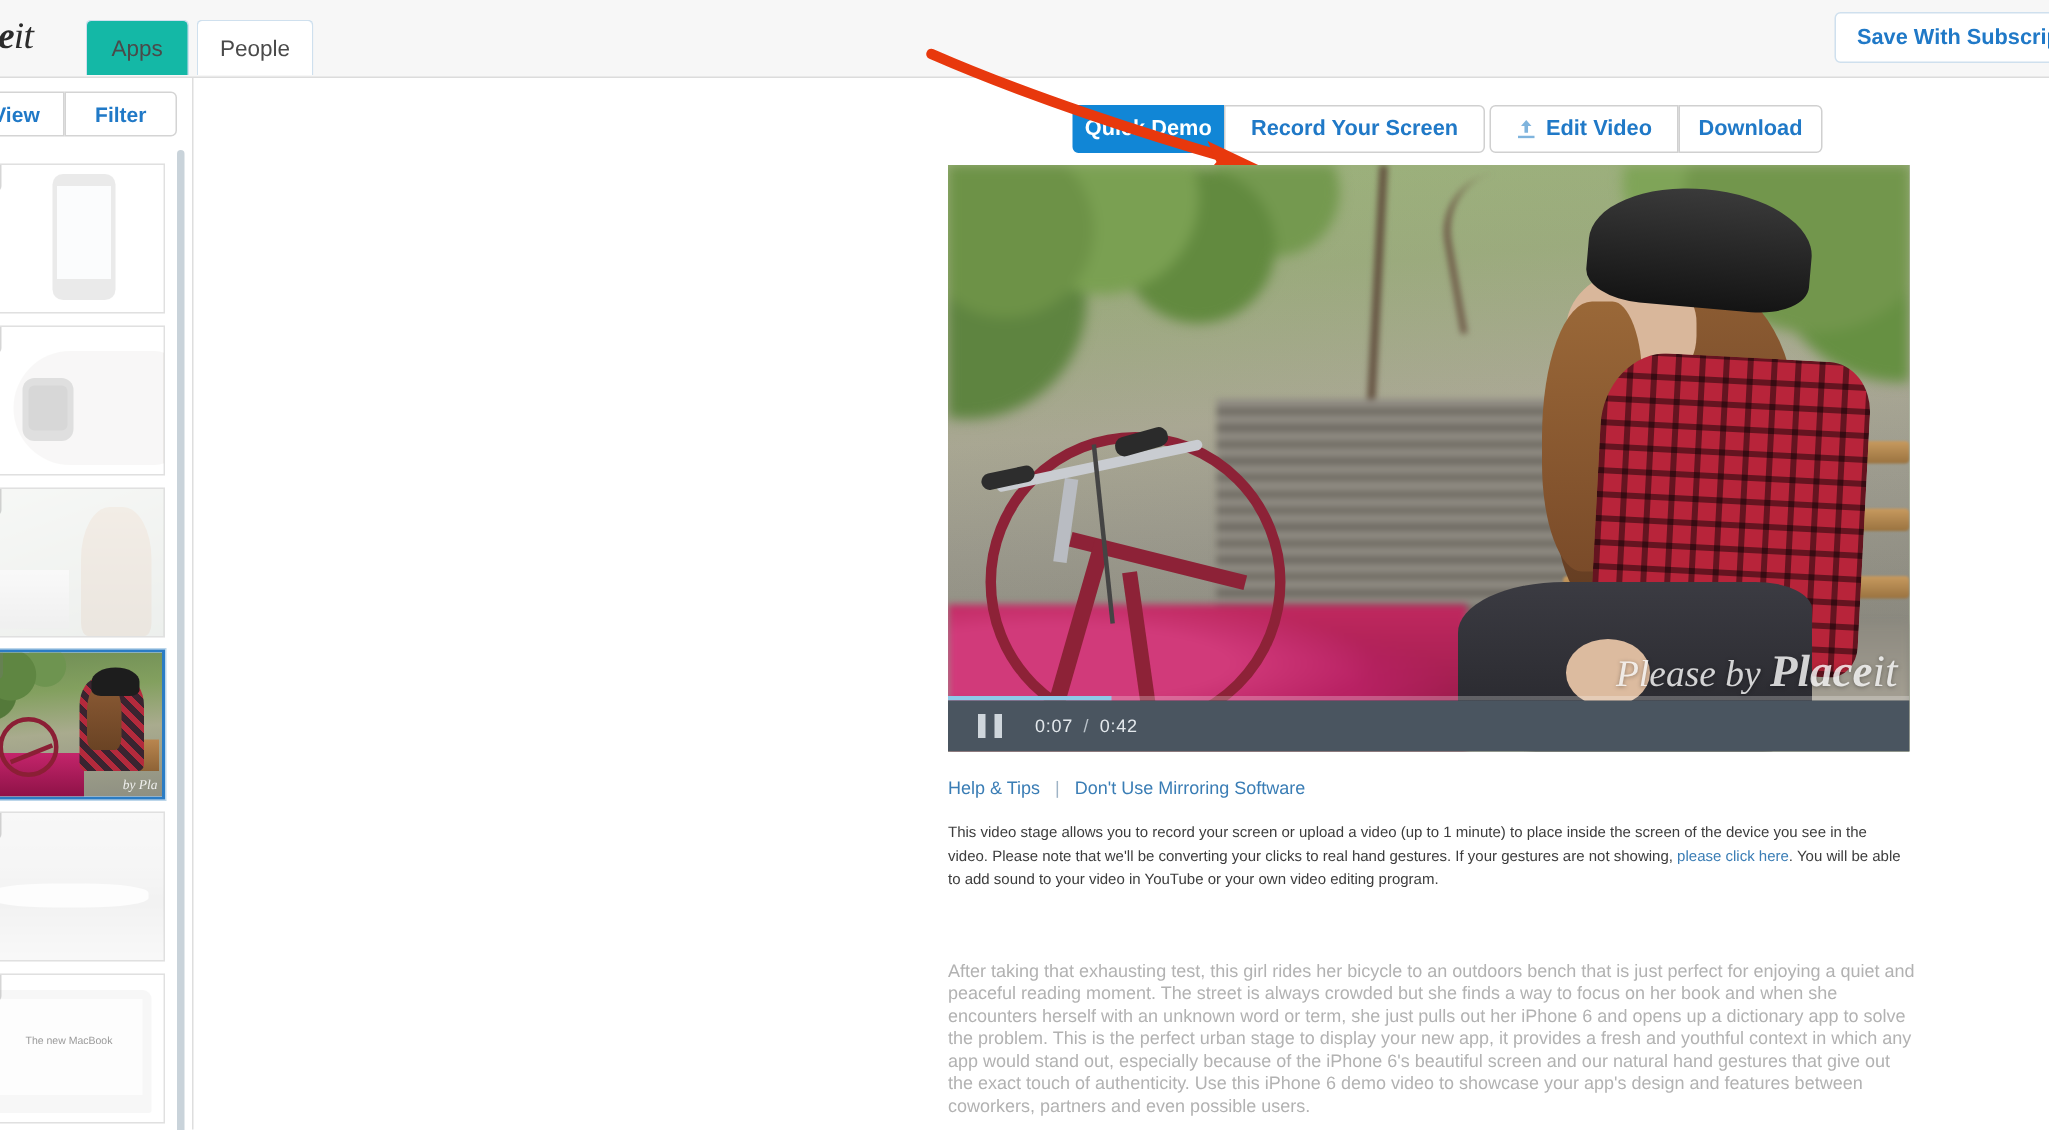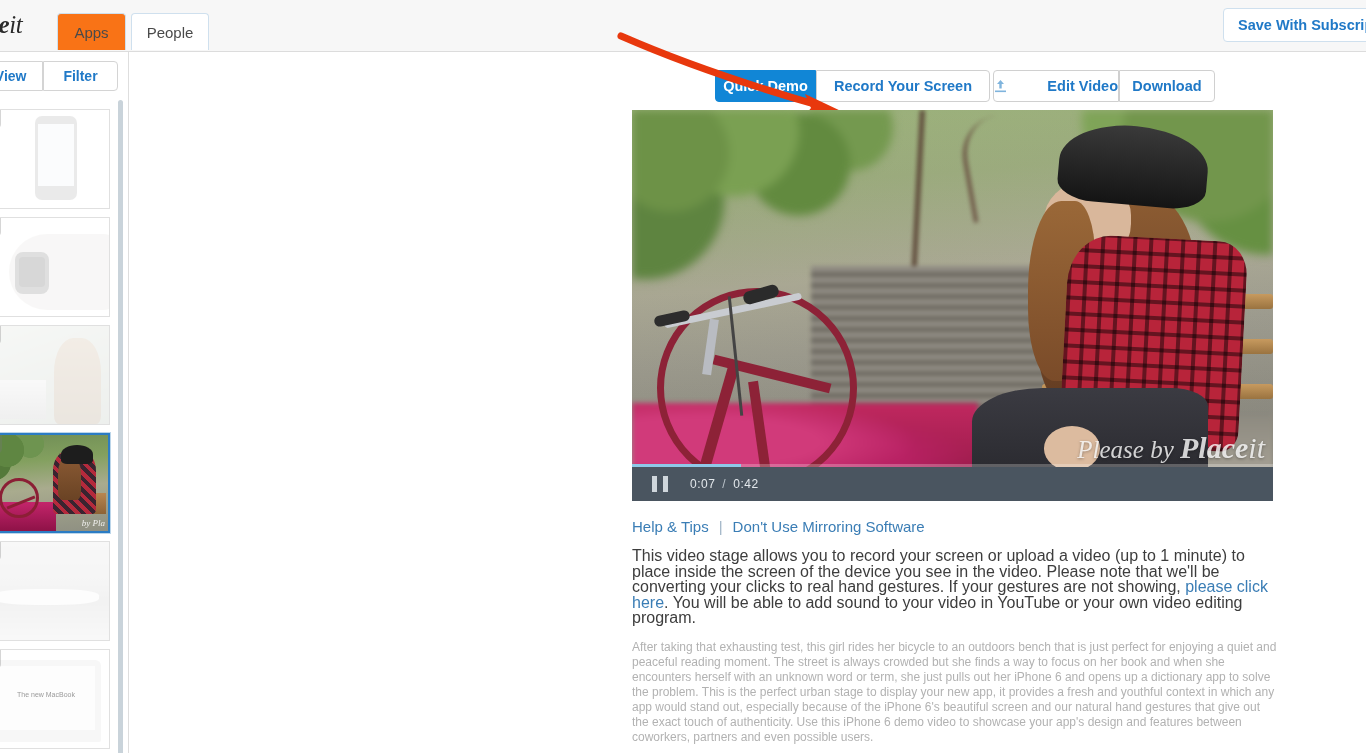--- a/index.html
+++ b/index.html
@@ -30,21 +30,21 @@
   .tab {
     position: absolute; top: 13px; height: 37px;
     background: #fbfcfd;
     border: 1px solid #cfe0ee;
     border-bottom: none;
     border-radius: 4px 4px 0 0;
     font-size: 15px; color: #4a4a4a;
     display: flex; align-items: center; justify-content: center;
     cursor: pointer;
   }
-  #tab-apps { left: 57px; width: 69px; background: #f97316; }
+  #tab-apps { left: 57px; width: 69px; background: #14b8a6; }
   #tab-people { left: 131px; width: 78px; background: #ffffff; }
 
   #save-sub {
     position: absolute; left: 1223px; top: 8px;
     height: 34px; width: 180px;
     background: #ffffff;
     border: 1px solid #cfe0ee;
     border-radius: 4px;
     color: #2079c7; font-size: 14.5px; font-weight: bold;
     display: flex; align-items: center;
@@ -192,21 +192,21 @@
   }
   #btn-quickdemo {
     left: 0; width: 101px; background: #1186d6; color: #ffffff;
     border: 1px solid #1186d6; border-radius: 4px 0 0 4px;
   }
   #btn-record {
     left: 101px; width: 174px; border-radius: 0 4px 4px 0;
     border-left: 1px solid #d0d0d0;
   }
   #btn-edit {
-    left: 278px; width: 126px; border-radius: 4px 0 0 4px; gap: 7px; justify-content: space-between;
+    left: 278px; width: 126px; border-radius: 4px 0 0 4px; gap: 7px;
   }
   #btn-download { left: 404px; width: 96px; border-radius: 0 4px 4px 0; }
   .upload-ico { display: inline-block; width: 13px; height: 14px; position: relative; }
   .upload-ico svg { display: block; }
 
   
   #arrow { position: absolute; left: 485px; top: -22px; width: 280px; height: 110px;
            pointer-events: none; }
 
   
@@ -335,28 +335,28 @@
     width: 16px; height: 16px; margin-left: 20px;
     display: flex; justify-content: space-between; cursor: pointer;
   }
   #btn-pause i { display: block; width: 5px; height: 16px; background: #cfd6dc; }
   #v-time {
     margin-left: 22px; color: #e3e8ec; font-size: 12px; letter-spacing: 0.5px;
   }
   #v-time .sep { margin: 0 7px; color: #b9c2c9; }
 
   
-  #links { position: absolute; left: 502px; top: 466px; font-size: 15px; }
+  #links { position: absolute; left: 502px; top: 466px; font-size: 12px; }
   #links a { color: #3a7db5; text-decoration: none; cursor: pointer; }
   #links .bar { color: #9fb4c6; margin: 0 10px; }
 
   
   #desc {
     position: absolute; left: 502px; top: 496px; width: 642px;
-    font-size: 16px; line-height: 15.5px; color: #3d3d3d;
+    font-size: 10px; line-height: 15.5px; color: #3d3d3d;
   }
   #desc a { color: #3a7db5; text-decoration: none; cursor: pointer; }
 
   #seo {
     position: absolute; left: 502px; top: 588px; width: 646px;
     font-size: 12px; line-height: 15px; color: #b2b2b2;
   }
   #seo-title {
     position: absolute; left: 502px; top: 686px; width: 646px;
     font-size: 12px; font-weight: bold; color: #b2b2b2;

